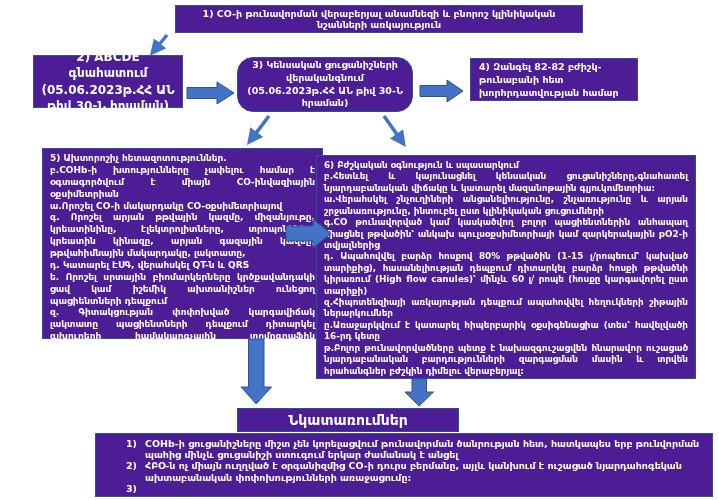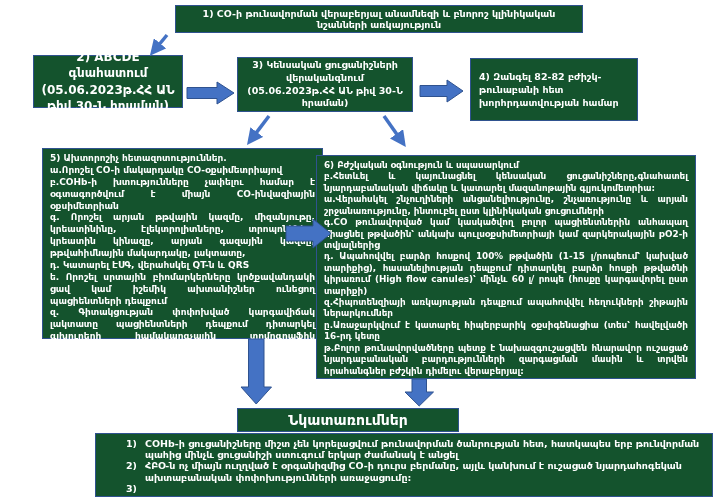--- a/index.html
+++ b/index.html
@@ -1,28 +1,28 @@
 <!DOCTYPE html>
 <html><head>
 <meta charset="utf-8">
 <style>
   html,body{margin:0;padding:0;background:#ffffff;}
   .stage{
     position:relative;width:719px;height:500px;background:#ffffff;
     font-family:"DejaVu Sans",sans-serif;overflow:hidden;
   }
   .box{
-    position:absolute;background:#14532d;border:1.5px solid #2F528F;
+    position:absolute;background:#4c1d95;border:1.5px solid #2F528F;
     color:#ffffff;font-weight:bold;box-sizing:border-box;
   }
   .center{display:flex;align-items:center;justify-content:center;text-align:center;}
   #b1{left:175px;top:5px;width:408px;height:28px;font-size:9.5px;padding:2px 8px;}
   #b2{left:33px;top:55px;width:150px;height:53px;font-size:12px;padding:2px 6px;line-height:1.35;}
-  #b3{left:237px;top:57px;width:176px;height:55px;font-size:9.5px;padding:2px 6px;line-height:1.35;}
-  #b4{left:470px;top:58px;width:168px;height:63px;font-size:9.5px;padding:4px 8px;
+  #b3{left:237px;top:57px;width:176px;height:55px;font-size:9.5px;padding:2px 6px;line-height:1.35;border-radius:16px;}
+  #b4{left:470px;top:58px;width:168px;height:43px;font-size:9.5px;padding:4px 8px;
       display:flex;align-items:center;text-align:left;line-height:1.4;}
   .bigbox{font-size:9px;line-height:1.32;padding:4px 7px;text-align:justify;}
   #b5{left:3px;top:148px;width:281px;height:191px;margin-left:39px;}
   #b6{left:316px;top:155px;width:380px;height:224px;font-size:8.8px;line-height:1.3;}
   #notes-title{left:237px;top:408px;width:222px;height:24px;font-size:14px;}
   #notes{left:95px;top:433px;width:618px;height:64px;font-size:9.5px;line-height:1.18;
          padding:4px 10px 4px 30px;text-align:left;}
   .note-row{display:flex;gap:5px;}
   .note-num{flex:none;width:14px;text-align:left;}
   svg.arrows{position:absolute;left:0;top:0;pointer-events:none;}
@@ -37,35 +37,35 @@
   <div class="box center" id="b2">2) ABCDE գնահատում (05.06.2023թ.ՀՀ ԱՆ թիվ 30-Ն հրաման)</div>
 
   <div class="box center" id="b3">3) Կենսական ցուցանիշների վերականգնում (05.06.2023թ.ՀՀ ԱՆ թիվ 30-Ն հրաման)</div>
 
   <div class="box" id="b4">
     <span>4) Զանգել 82-82 բժիշկ-թունաբանի հետ խորհրդատվության համար</span>
   </div>
 
   <div class="box bigbox" id="b5">
     <div>5) Ախտորոշիչ հետազոտություններ.</div>
+    <div>բ.COHb-ի խտությունները չափելու համար է օգտագործվում է միայն CO-ինվազիային օքսիմետրիան</div>
     <div>ա.Որոշել CO-ի մակարդակը CO-օքսիմետրիայով</div>
-    <div>բ.COHb-ի խտությունները չափելու համար է օգտագործվում է միայն CO-ինվազիային օքսիմետրիան</div>
     <div>գ. Որոշել արյան թթվային կազմը, միզանյութը, կրեատինինը, էլեկտրոլիտները, տրոպոնիներ/կրեատին կինազը, արյան գազային կազմը, թթվահիմնային մակարդակը, լակտատը,</div>
     <div>դ. Կատարել ԷՍԳ, վերահսկել QT-ն և QRS</div>
     <div>ե. Որոշել սրտային բիոմարկերները կրծքավանդակի ցավ կամ իշեմիկ ախտանիշներ ունեցող պացիենտների դեպքում</div>
     <div>զ. Գիտակցության փոփոխված կարգավիճակ լակտատը պացիենտների դեպքում դիտարկել գլխուղեղի համակարգչային տոմոգրաֆիկ հետազոտությունը</div>
     <div>է.Ծխից թունավորումների դեպքում որոշել ցիանիդների քանակը</div>
   </div>
 
   <div class="box bigbox" id="b6">
     <div>6) Բժշկական օգնություն և սպասարկում</div>
     <div>բ.Հետևել և կայունացնել կենսական ցուցանիշները,գնահատել նյարդաբանական վիճակը և կատարել մազանոթային գլյուկոմետրիա:</div>
     <div>ա.Վերահսկել շնչուղիների անցանելիությունը, շնչառությունը և արյան շրջանառությունը, ինտուբել ըստ կլինիկական ցուցումների</div>
     <div>գ.CO թունավորված կամ կասկածվող բոլոր պացիենտներին անհապաղ միացնել թթվածին՝ անկախ պուլսօքսիմետրիայի կամ զարկերակային pO2-ի տվյալներից</div>
-    <div>դ. Ապահովվել բարձր հոսքով 100% թթվածին (1-15 լ/րոպեում՝ կախված տարիքից), հասանելիության դեպքում դիտարկել բարձր հոսքի թթվածնի կիրառում (High flow canules)՝ մինչև 60 լ/ րոպե (հոսքը կարգավորել ըստ տարիքի)</div>
+    <div>դ. Ապահովվել բարձր հոսքով 80% թթվածին (1-15 լ/րոպեում՝ կախված տարիքից), հասանելիության դեպքում դիտարկել բարձր հոսքի թթվածնի կիրառում (High flow canules)՝ մինչև 60 լ/ րոպե (հոսքը կարգավորել ըստ տարիքի)</div>
     <div>զ.Հիպոտենզիայի առկայության դեպքում ապահովվել հեղուկների շիթային ներարկումներ</div>
     <div>ը.Առաջարկվում է կատարել հիպերբարիկ օքսիգենացիա (տես՝ հավելվածի 16-րդ կետը</div>
     <div>թ.Բոլոր թունավորվածները պետք է նախազգուշացվեն հնարավոր ուշացած նյարդաբանական բարդությունների զարգացման մասին և տրվեն հրահանգներ բժշկին դիմելու վերաբերյալ:</div>
   </div>
 
   <div class="box center" id="notes-title">Նկատառումներ</div>
 
   <div class="box" id="notes">
     <div class="note-row">
       <span class="note-num">1)</span>

